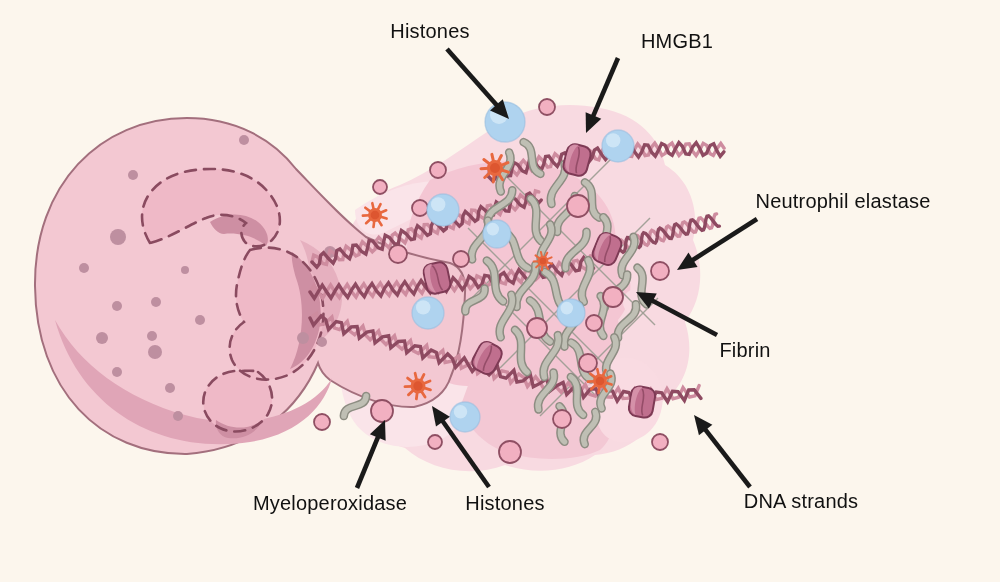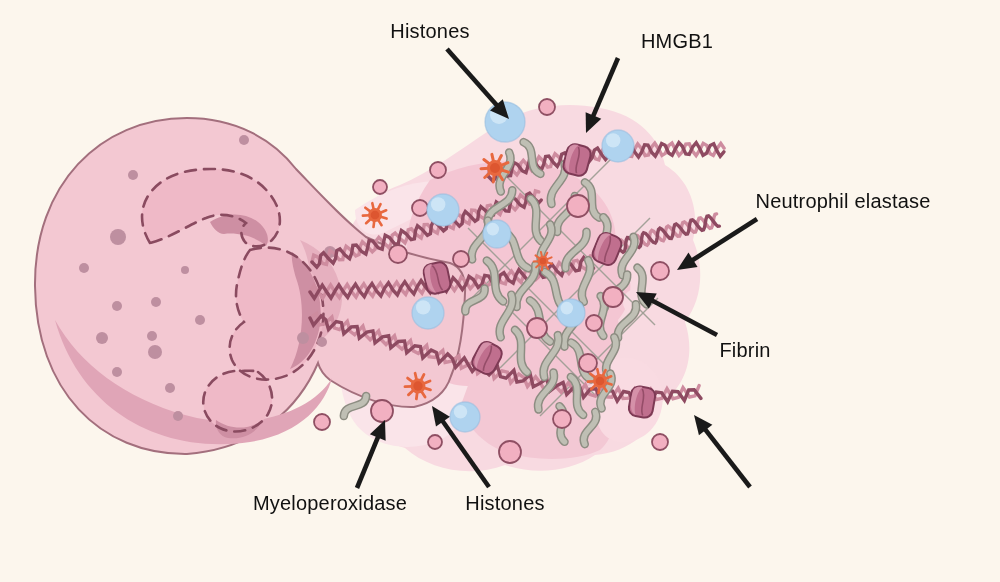--- a/index.html
+++ b/index.html
@@ -405,13 +405,14 @@
         </g>
       </g>
   </svg>
 
   <div class="lbl" style="left:430px;top:19px">Histones</div>
   <div class="lbl" style="left:677px;top:29px">HMGB1</div>
   <div class="lbl" style="left:843px;top:189px">Neutrophil elastase</div>
   <div class="lbl" style="left:745px;top:338px">Fibrin</div>
   <div class="lbl" style="left:330px;top:491px">Myeloperoxidase</div>
   <div class="lbl" style="left:505px;top:491px">Histones</div>
+  <div class="lbl" style="left:801px;top:489px">DNA strands</div>
 </div>
 
 </body></html>

